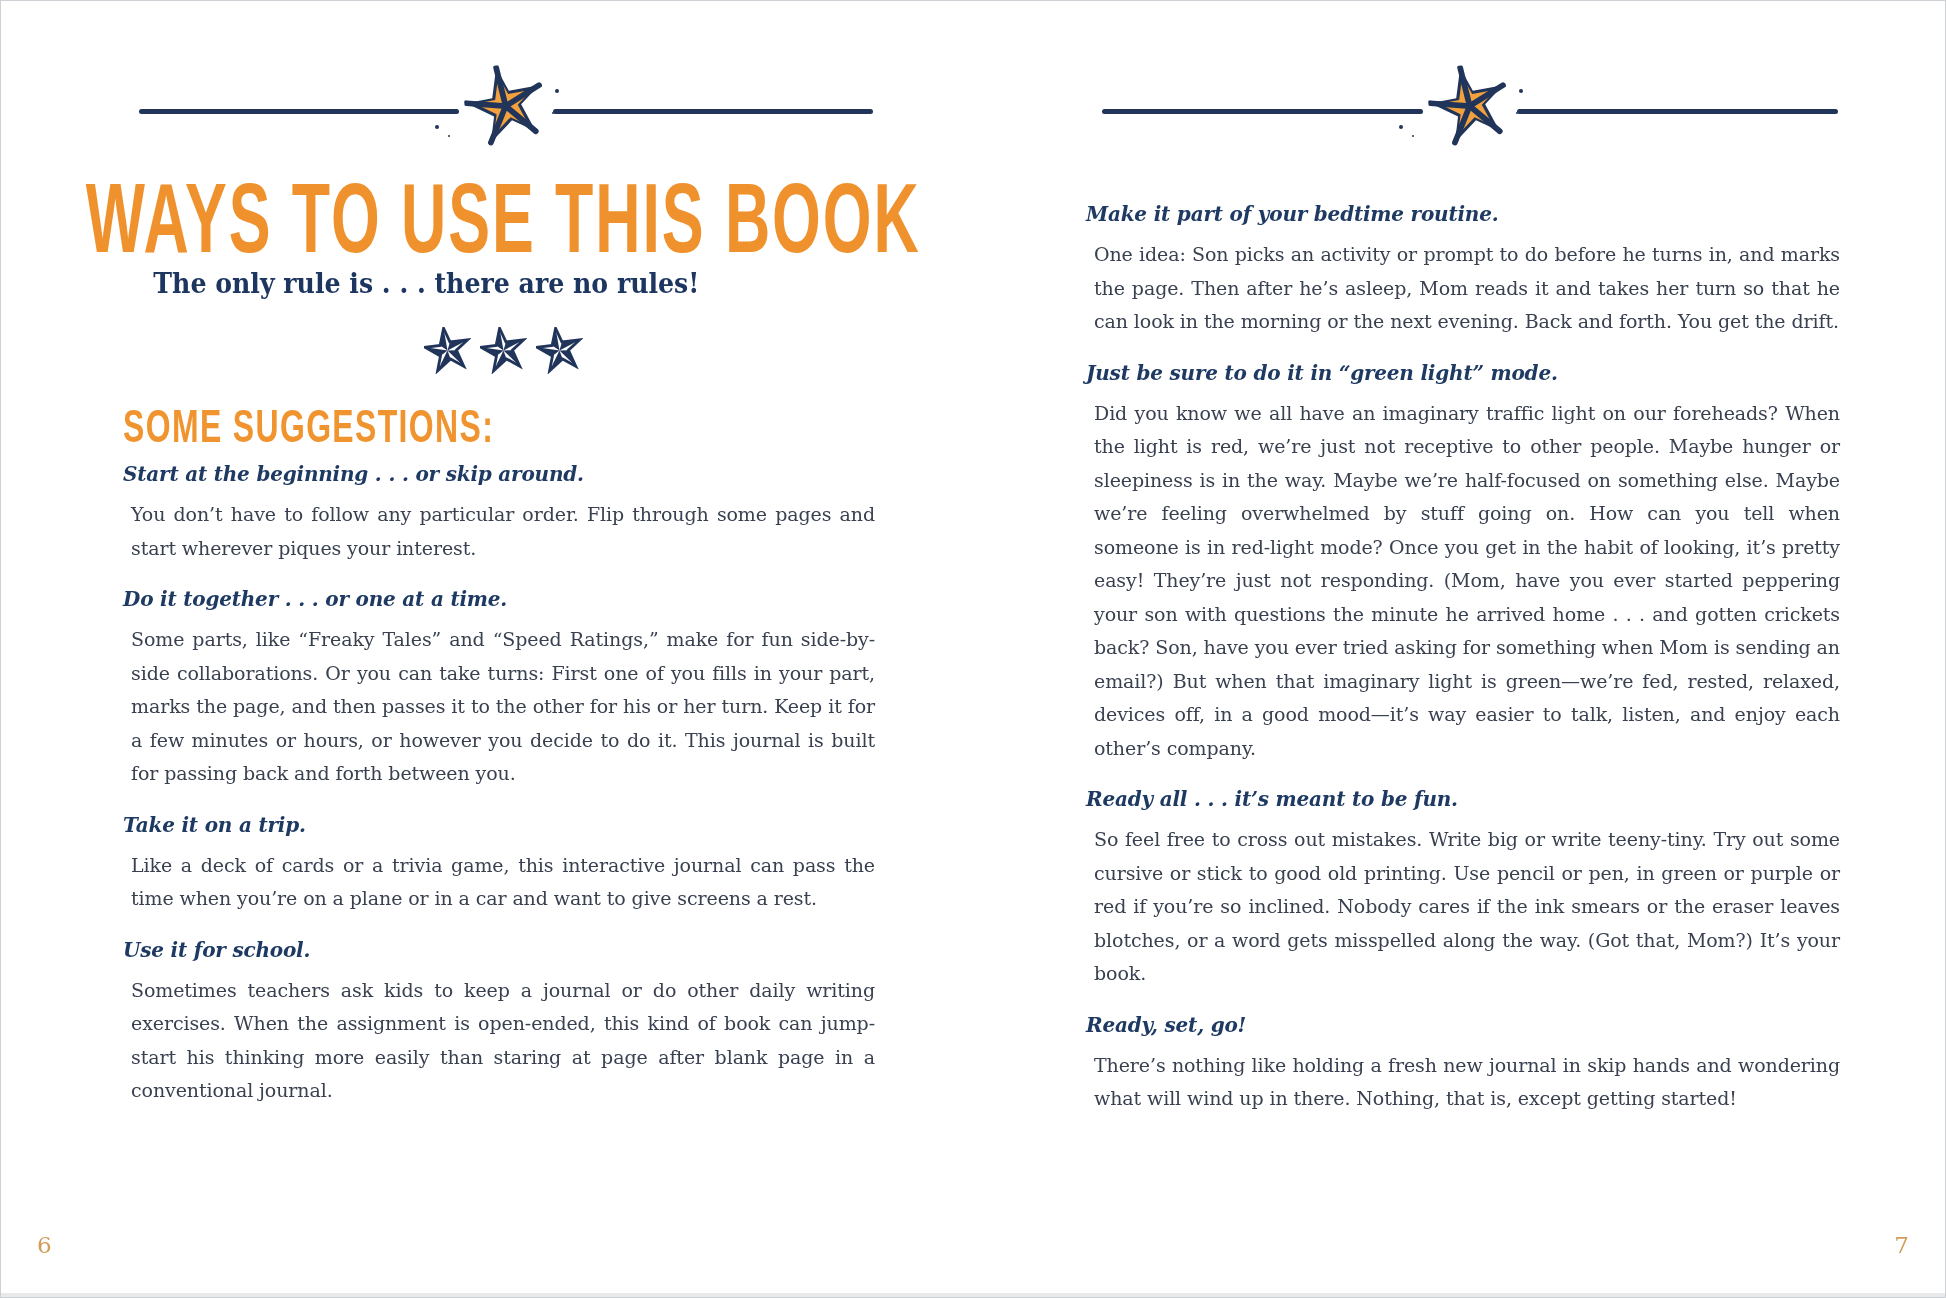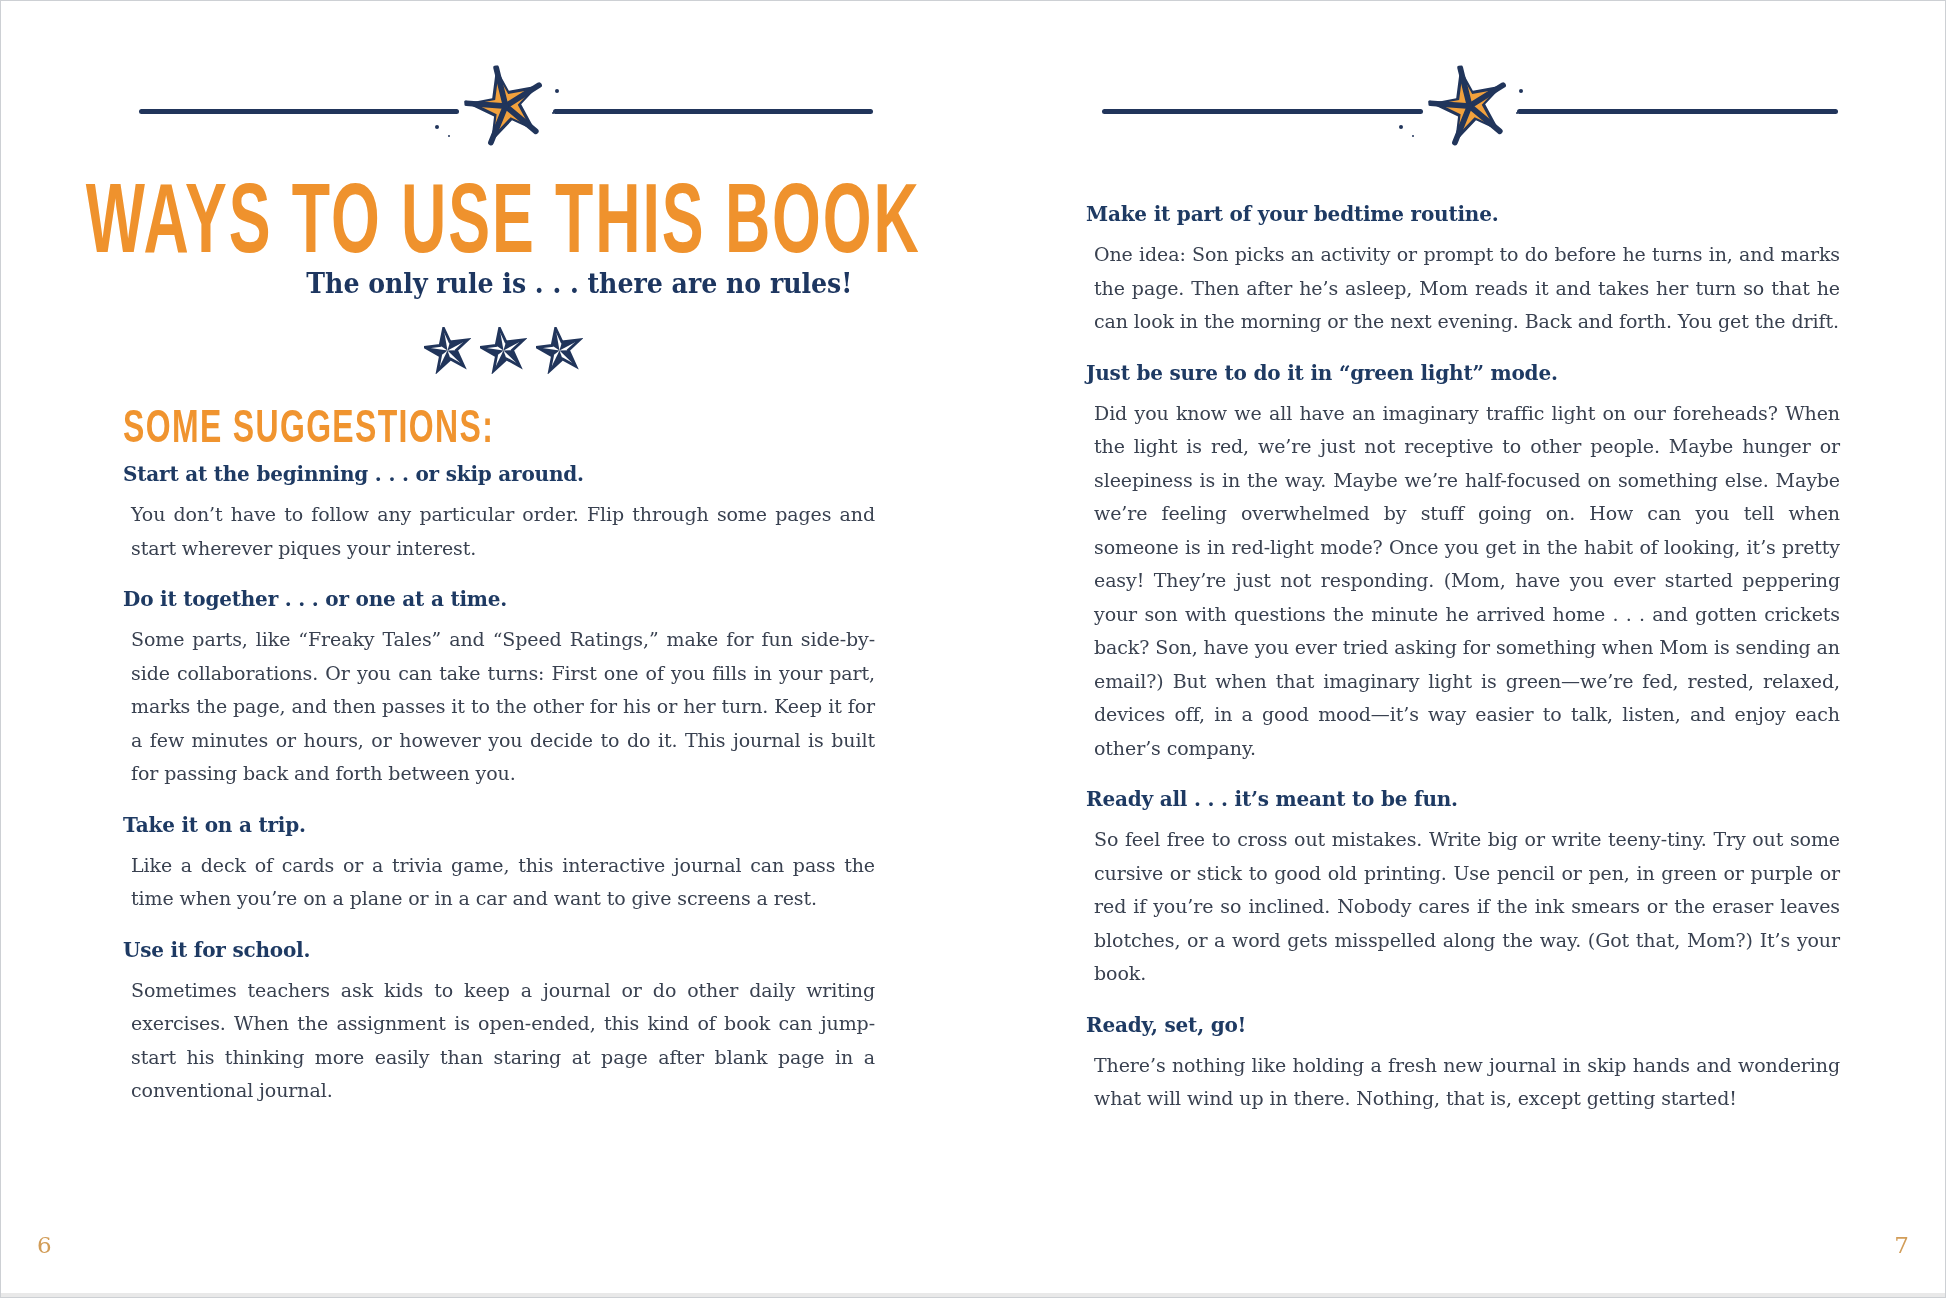--- a/index.html
+++ b/index.html
@@ -36,21 +36,21 @@
     box-shadow:10px 10px 0 -2px #21355b,-4px 22px 0 -1px #21355b,18px -6px 0 -2px #21355b;}
 
   
   .title-wrap{margin-top:26px;display:flex;justify-content:center;}
   .title{
     font-family:"Liberation Sans", sans-serif;
     font-weight:bold;font-size:98px;line-height:74px;
     color:#ef922d;letter-spacing:3px;white-space:nowrap;
     transform:scaleX(0.64);transform-origin:center;
   }
-  .subtitle-wrap{margin-top:12px;display:flex;justify-content:flex-end;}
+  .subtitle-wrap{margin-top:12px;display:flex;justify-content:flex-start;}
   .subtitle{
     font-weight:bold;font-size:28px;line-height:34px;color:#1d3660;
     white-space:nowrap;transform:scaleX(0.9);transform-origin:center;
   }
   .stars-row{margin-top:26px;display:flex;justify-content:center;gap:9px;height:50px;}
   .stars-row svg{width:47px;height:47px;}
   .section-heading-wrap{margin-top:26px;height:46px;}
   .section-heading{
     display:inline-block;font-family:"Liberation Sans", sans-serif;
     font-weight:bold;font-size:47px;line-height:46px;color:#f0942f;
@@ -58,21 +58,21 @@
     transform:scaleX(0.68);transform-origin:left center;
   }
 
   
   .sections{margin-top:10px;}
   .col-right .sections{margin-top:44px;}
   .section{margin-top:19px;}
   .section:first-child{margin-top:0;}
   .section h4{
     margin:0 0 2px 0;font-size:20px;line-height:31px;
-    color:#1e3a63;font-weight:bold;letter-spacing:-0.2px;
+    color:#1e3a63;font-weight:bold;letter-spacing:-0.2px;font-style:italic;
   }
   .section p{
     margin:8px;font-size:19px;line-height:33.5px;color:#394150;
     text-align:justify;letter-spacing:-0.1px;
   }
 
   
   .pagenum{
     position:absolute;top:1230px;font-size:23px;line-height:28px;color:#d29d58;
   }

